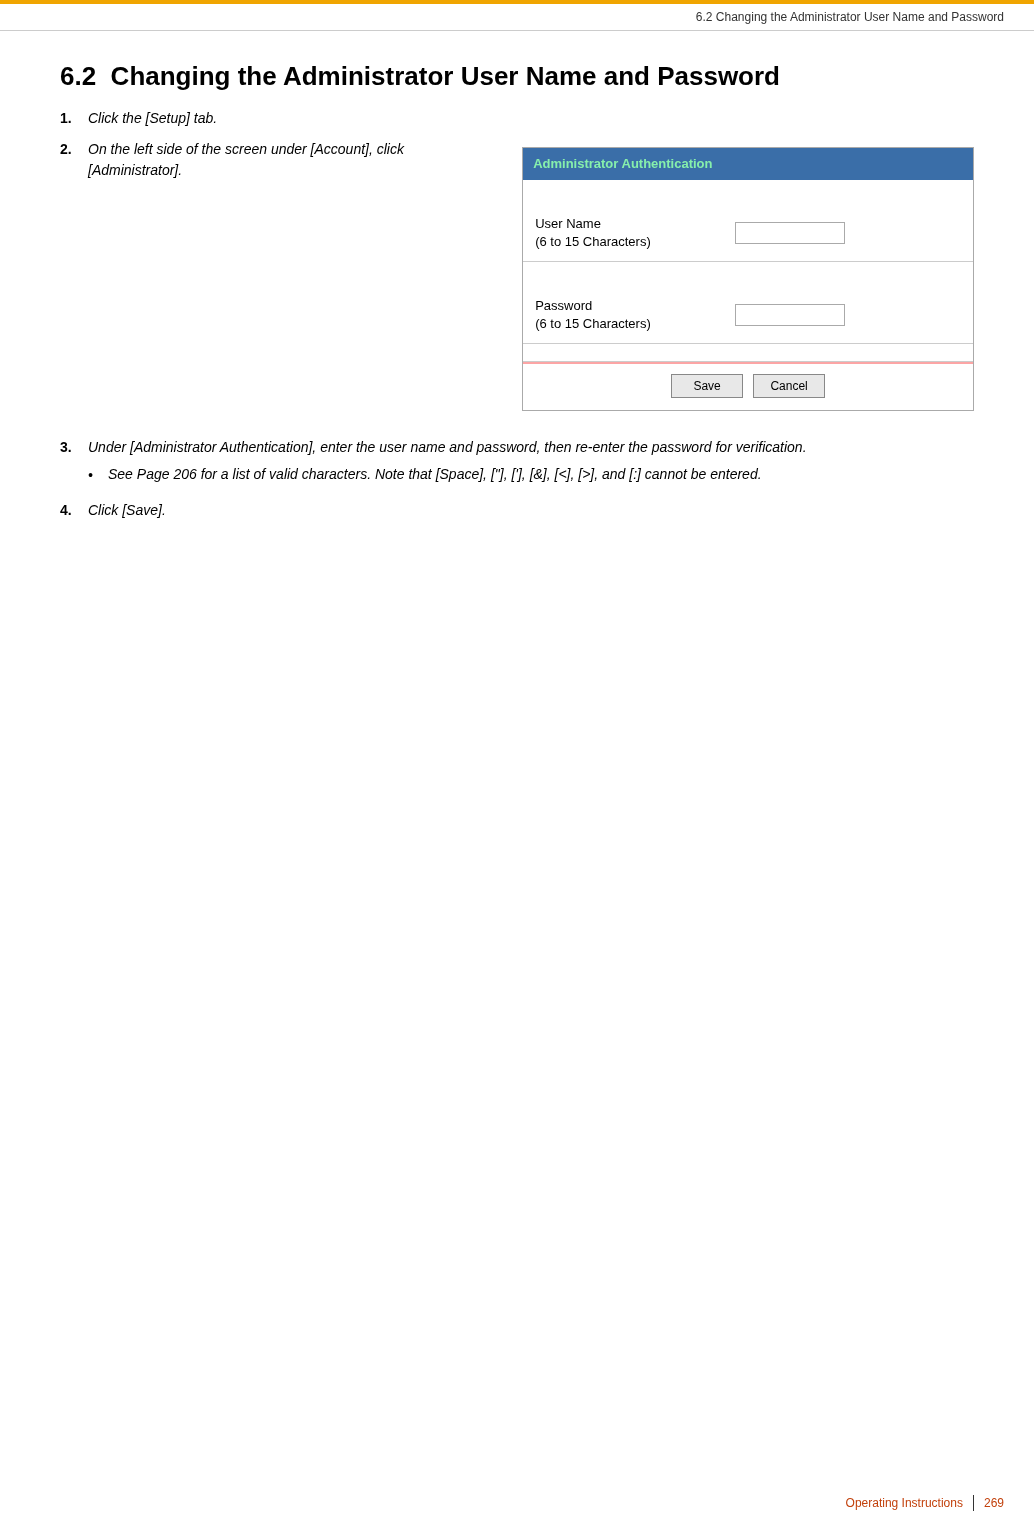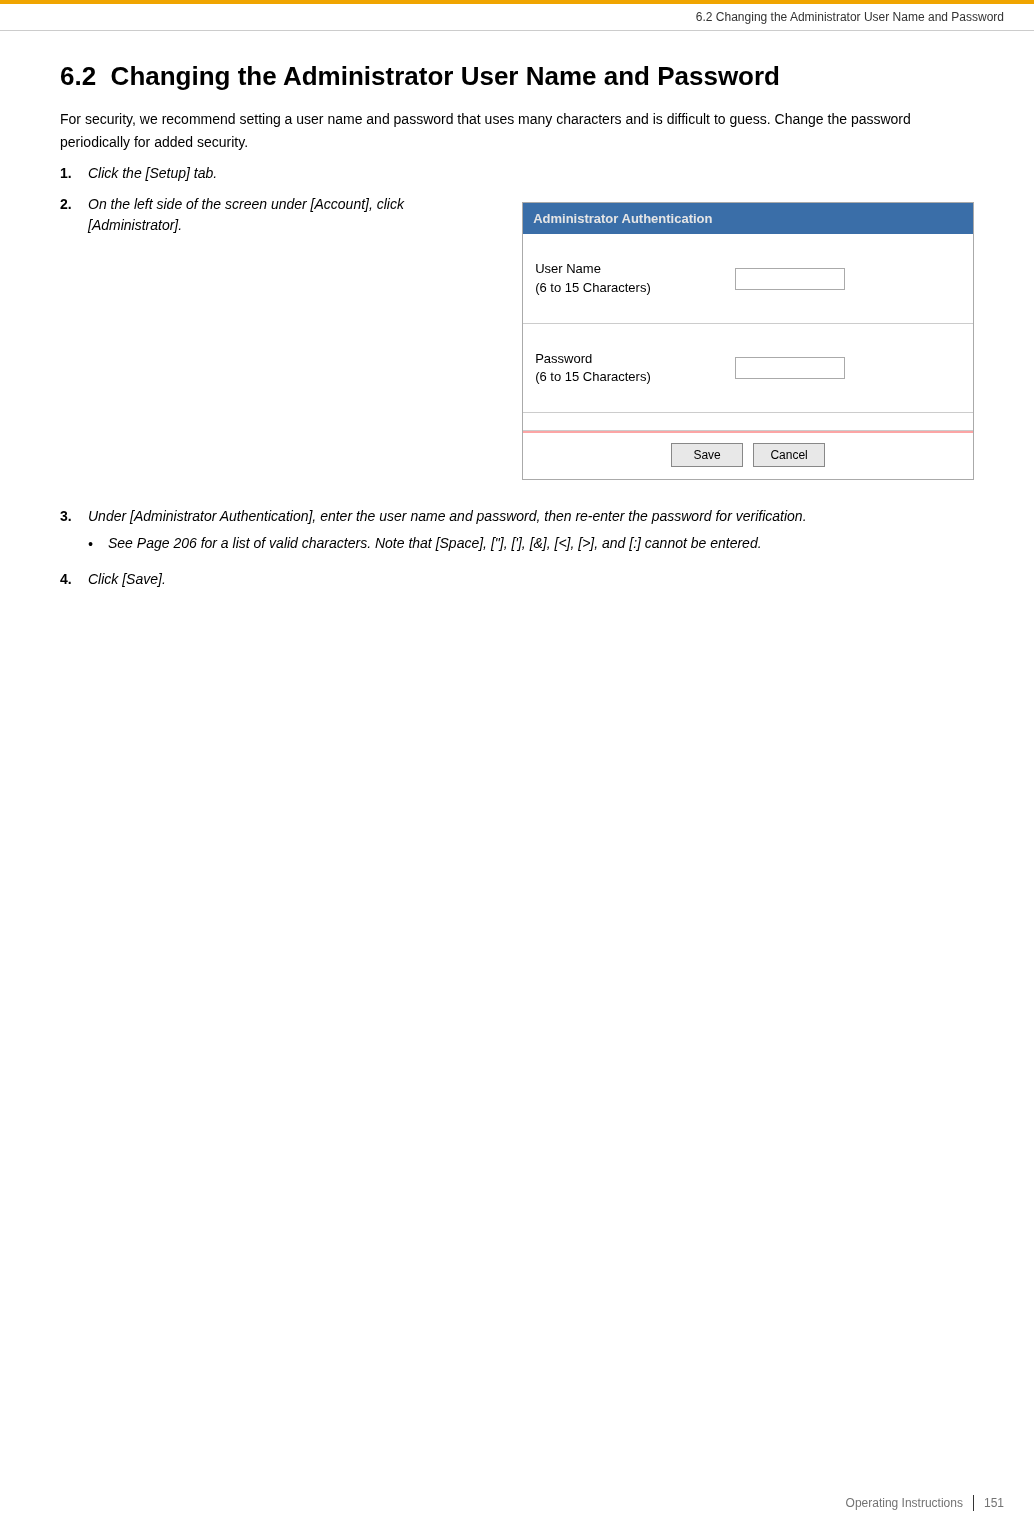--- a/index.html
+++ b/index.html
@@ -78,35 +78,36 @@
       border: 1px solid #aaa;
       width: 460px;
       margin-left: 28px;
       margin-top: 8px;
       margin-bottom: 16px;
       background: #fff;
     }
 
     .auth-panel-header {
       background: #3a6ea8;
-      color: #e5e5e5;
+      color: #86efac;
       font-size: 13px;
       font-weight: bold;
       padding: 6px 10px;
     }
 
     .auth-panel-body {
       padding: 0;
     }
 
     .auth-row {
       display: flex;
       align-items: center;
       border-bottom: 1px solid #ccc;
-      padding: 26px 12px;
+      padding: 10px 12px;
+      margin-top: 25px;
     }
 
     .auth-row:last-of-type {
       border-bottom: none;
     }
 
     .auth-label {
       font-size: 13px;
       line-height: 1.4;
       width: 200px;
@@ -162,21 +163,21 @@
 
     
     .page-footer {
       position: absolute;
       bottom: 24px;
       right: 30px;
       display: flex;
       align-items: center;
       gap: 10px;
       font-size: 12px;
-      color: #737373;
+      color: #c2410c;
     }
 
     .footer-divider {
       width: 1px;
       height: 16px;
       background: #333;
       display: inline-block;
     }
   </style>
 </head>
@@ -187,24 +188,20 @@
 <div class="page-header-title">
   <span>6.2 Changing the Administrator User Name and Password</span>
 </div>
 
 <div class="page-content">
 
   <h1 class="section-title">
     <span>6.2</span>&nbsp;&nbsp;<span>Changing the Administrator User Name and Password</span>
   </h1>
 
-  <p class="intro-text">
-    For security, we recommend setting a user name and password that uses many characters and is difficult to
-    guess. Change the password periodically for added security.
-  </p>
 
   <ol class="step-list">
 
     <li class="step-item">
       <span class="step-number">1.</span>
       <span class="step-content">Click the [Setup] tab.</span>
     </li>
 
     <li class="step-item">
       <div class="step-row" style="display:flex; align-items:flex-start;">
@@ -262,14 +259,14 @@
       <span class="step-content">Click [Save].</span>
     </li>
 
   </ol>
 
 </div>
 
 <div class="page-footer">
   <span>Operating Instructions</span>
   <span class="footer-divider"></span>
-  <span>151</span>
+  <span>269</span>
 </div>
 
 </body></html>

